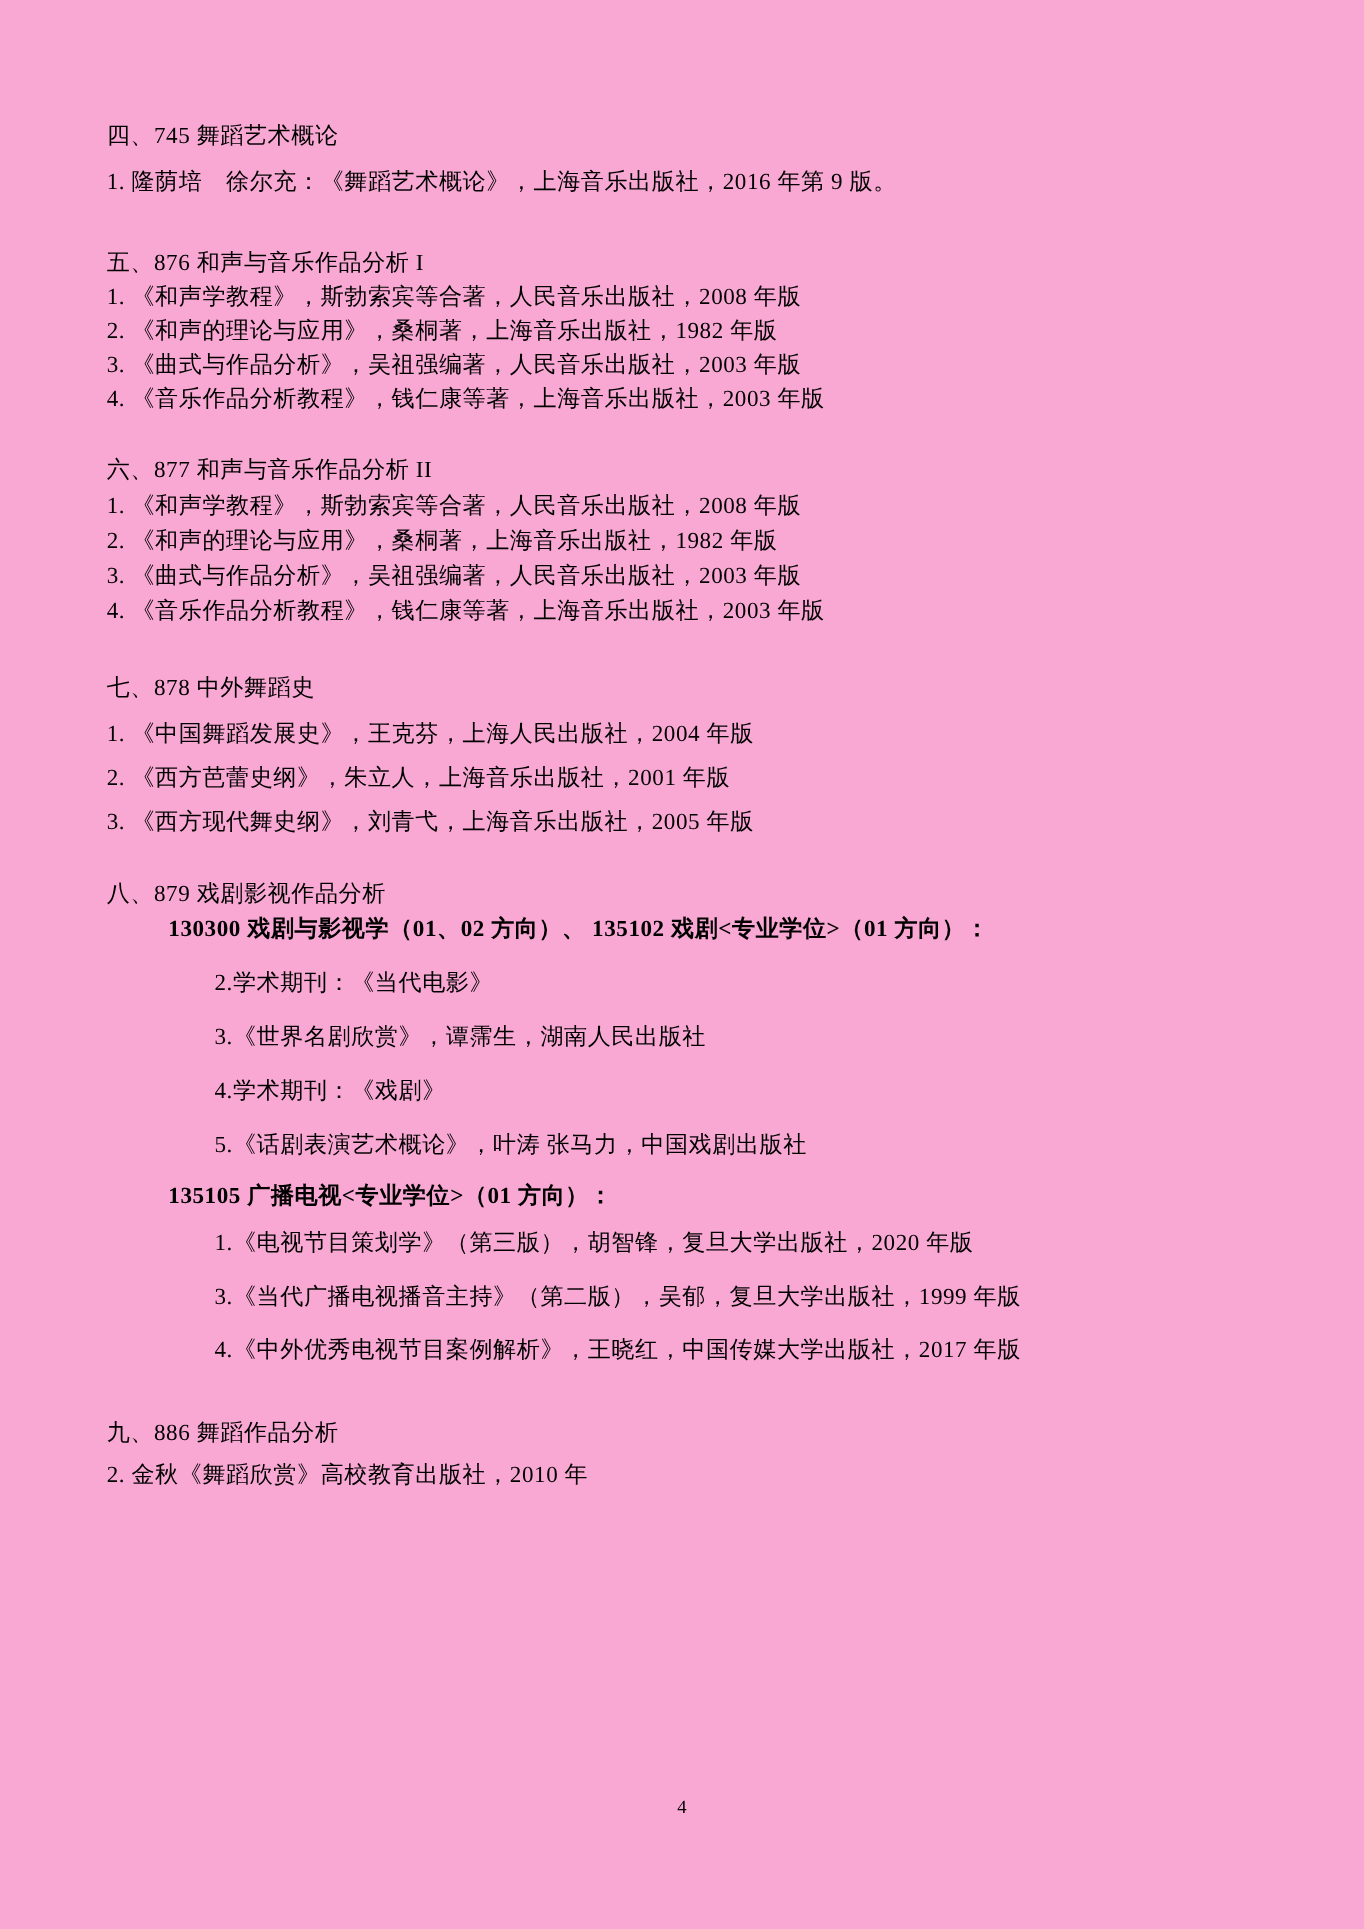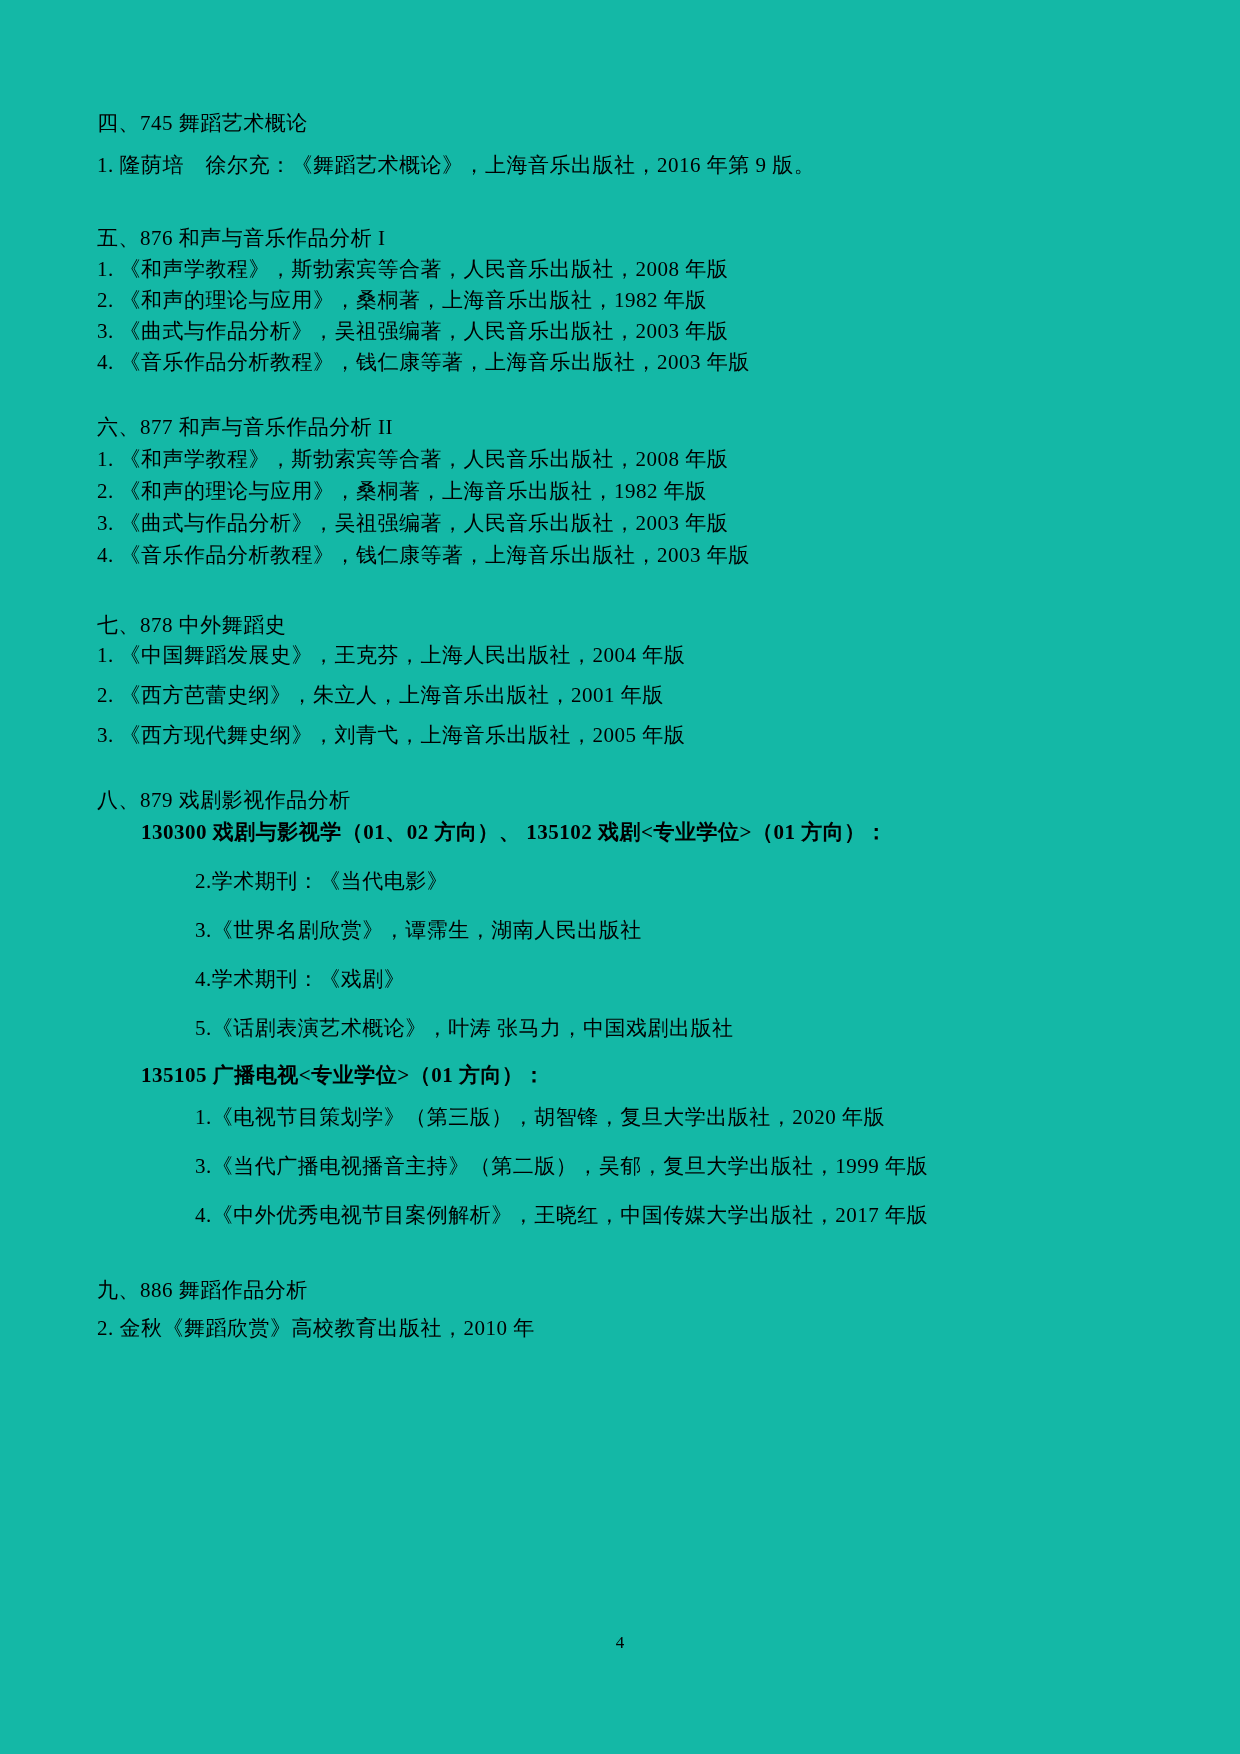--- a/index.html
+++ b/index.html
@@ -6,39 +6,39 @@
     margin: 0;
     padding: 0;
     background: #ffffff;
     color: #000000;
     font-family: "Liberation Serif", "DejaVu Serif", serif;
   }
   .page {
     position: relative;
     width: 1240px;
     height: 1754px;
-    background: #14b8a6;
+    background: #f9a8d4;
     overflow: hidden;
   }
   .doc {
     position: absolute;
     top: 108px;
     left: 97px;
     right: 60px;
   }
   .line {
     font-size: 21px;
     line-height: 30px;
     white-space: nowrap;
     letter-spacing: 0.5px;
   }
   .heading { font-weight: normal; }
   .subheading {
     font-weight: bold;
-    margin-left: 44px;
+    margin-left: 56px;
   }
   .subitem { margin-left: 98px; }
   .page-number {
     position: absolute;
     top: 1632px;
     left: 0;
     width: 1240px;
     text-align: center;
     font-size: 17px;
     line-height: 22px;
@@ -55,21 +55,21 @@
       <div class="line item" style="margin-top: 1px;">1. 《和声学教程》，斯勃索宾等合著，人民音乐出版社，2008 年版</div>
       <div class="line item" style="margin-top: 1px;">2. 《和声的理论与应用》，桑桐著，上海音乐出版社，1982 年版</div>
       <div class="line item" style="margin-top: 1px;">3. 《曲式与作品分析》，吴祖强编著，人民音乐出版社，2003 年版</div>
       <div class="line item" style="margin-top: 1px;">4. 《音乐作品分析教程》，钱仁康等著，上海音乐出版社，2003 年版</div>
       <div class="line heading" style="margin-top: 35px;">六、877 和声与音乐作品分析 II</div>
       <div class="line item" style="margin-top: 2px;">1. 《和声学教程》，斯勃索宾等合著，人民音乐出版社，2008 年版</div>
       <div class="line item" style="margin-top: 2px;">2. 《和声的理论与应用》，桑桐著，上海音乐出版社，1982 年版</div>
       <div class="line item" style="margin-top: 2px;">3. 《曲式与作品分析》，吴祖强编著，人民音乐出版社，2003 年版</div>
       <div class="line item" style="margin-top: 2px;">4. 《音乐作品分析教程》，钱仁康等著，上海音乐出版社，2003 年版</div>
       <div class="line heading" style="margin-top: 40px;">七、878 中外舞蹈史</div>
-      <div class="line item" style="margin-top: 0;">1. 《中国舞蹈发展史》，王克芬，上海人民出版社，2004 年版</div>
+      <div class="line item" style="margin-top: 12px;">1. 《中国舞蹈发展史》，王克芬，上海人民出版社，2004 年版</div>
       <div class="line item" style="margin-top: 10px;">2. 《西方芭蕾史纲》，朱立人，上海音乐出版社，2001 年版</div>
       <div class="line item" style="margin-top: 10px;">3. 《西方现代舞史纲》，刘青弋，上海音乐出版社，2005 年版</div>
       <div class="line heading" style="margin-top: 35px;">八、879 戏剧影视作品分析</div>
       <div class="line subheading" style="margin-top: 2px;">130300 戏剧与影视学（01、02 方向）、 135102 戏剧&lt;专业学位&gt;（01 方向）：</div>
       <div class="line subitem" style="margin-top: 19px;">2.学术期刊：《当代电影》</div>
       <div class="line subitem" style="margin-top: 19px;">3.《世界名剧欣赏》，谭霈生，湖南人民出版社</div>
       <div class="line subitem" style="margin-top: 19px;">4.学术期刊：《戏剧》</div>
       <div class="line subitem" style="margin-top: 19px;">5.《话剧表演艺术概论》，叶涛 张马力，中国戏剧出版社</div>
       <div class="line subheading" style="margin-top: 17px;">135105 广播电视&lt;专业学位&gt;（01 方向）：</div>
       <div class="line subitem" style="margin-top: 12px;">1.《电视节目策划学》（第三版），胡智锋，复旦大学出版社，2020 年版</div>

